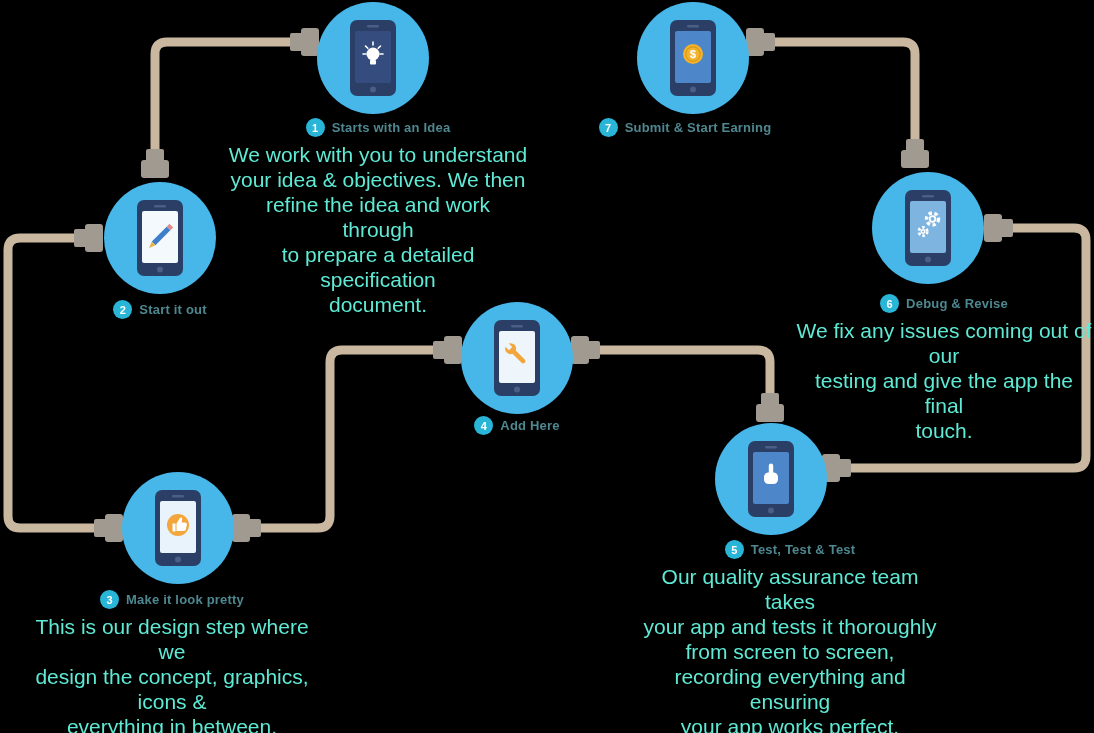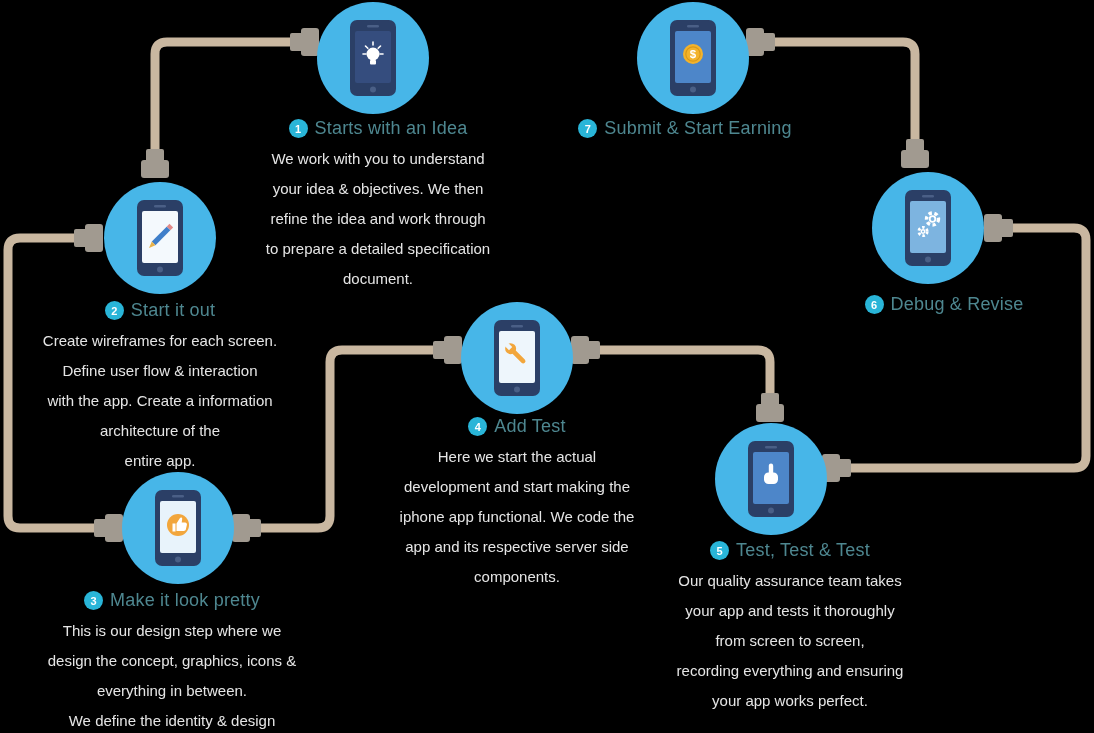--- a/index.html
+++ b/index.html
@@ -26,22 +26,22 @@
   #t3 { left:22px;  top:590px; }
   #t4 { left:367px; top:416px; }
   #t5 { left:640px; top:540px; }
   #t6 { left:794px; top:294px; }
   #t7 { left:535px; top:118px; }
 
   .step-header { display:flex; align-items:center; justify-content:center; gap:7px; margin-bottom:5px; }
   .badge { width:19px; height:19px; border-radius:50%; background:#29b5d8; color:#fff;
            font-size:11px; font-weight:bold; display:flex; align-items:center; justify-content:center;
            flex:0 0 19px; }
-  .title { color:#4e8790; font-size:18px; font-weight:normal; letter-spacing:.2px; }
-  .desc  { color:#e5e5e5; font-size:15px; line-height:30px; white-space:pre-line; }
+  .title { color:#4e8790; font-size:13px; font-weight:bold; letter-spacing:.2px; }
+  .desc  { color:#5eead4; font-size:21px; line-height:25px; white-space:pre-line; }
 
   svg text { font-family:"Liberation Sans", sans-serif; }
 </style>
 </head>
 <body>
 
 <div class="stage">
 
   <svg class="cable-layer" viewBox="0 0 1094 733">
     <g fill="none" stroke="#c9b7a0" stroke-width="9">
@@ -215,68 +215,61 @@
 refine the idea and work through
 to prepare a detailed specification
 document.</div>
   </div>
 
   <div class="textblock" id="t2">
     <div class="step-header">
       <span class="badge">2</span>
       <span class="title">Start it out</span>
     </div>
-    <div class="desc">Create wireframes for each screen.
-Define user flow &amp; interaction
-with the app. Create a information
-architecture of the
-entire app.</div>
   </div>
 
   <div class="textblock" id="t3">
     <div class="step-header">
       <span class="badge">3</span>
       <span class="title">Make it look pretty</span>
     </div>
     <div class="desc">This is our design step where we
 design the concept, graphics, icons &amp;
 everything in between.
 We define the identity &amp; design
 assets.</div>
   </div>
 
   <div class="textblock" id="t4">
     <div class="step-header">
       <span class="badge">4</span>
-      <span class="title">Add Test</span>
-    </div>
-    <div class="desc">Here we start the actual
-development and start making the
-iphone app functional. We code the
-app and its respective server side
-components.</div>
+      <span class="title">Add Here</span>
+    </div>
   </div>
 
   <div class="textblock" id="t5">
     <div class="step-header">
       <span class="badge">5</span>
       <span class="title">Test, Test &amp; Test</span>
     </div>
     <div class="desc">Our quality assurance team takes
 your app and tests it thoroughly
 from screen to screen,
 recording everything and ensuring
 your app works perfect.</div>
   </div>
 
   <div class="textblock" id="t6">
     <div class="step-header">
       <span class="badge">6</span>
       <span class="title">Debug &amp; Revise</span>
     </div>
+    <div class="desc">We fix any issues coming out of our
+testing and give the app the final
+touch.</div>
   </div>
 
   <div class="textblock" id="t7">
     <div class="step-header">
       <span class="badge">7</span>
       <span class="title">Submit &amp; Start Earning</span>
     </div>
   </div>
 
 </div>

